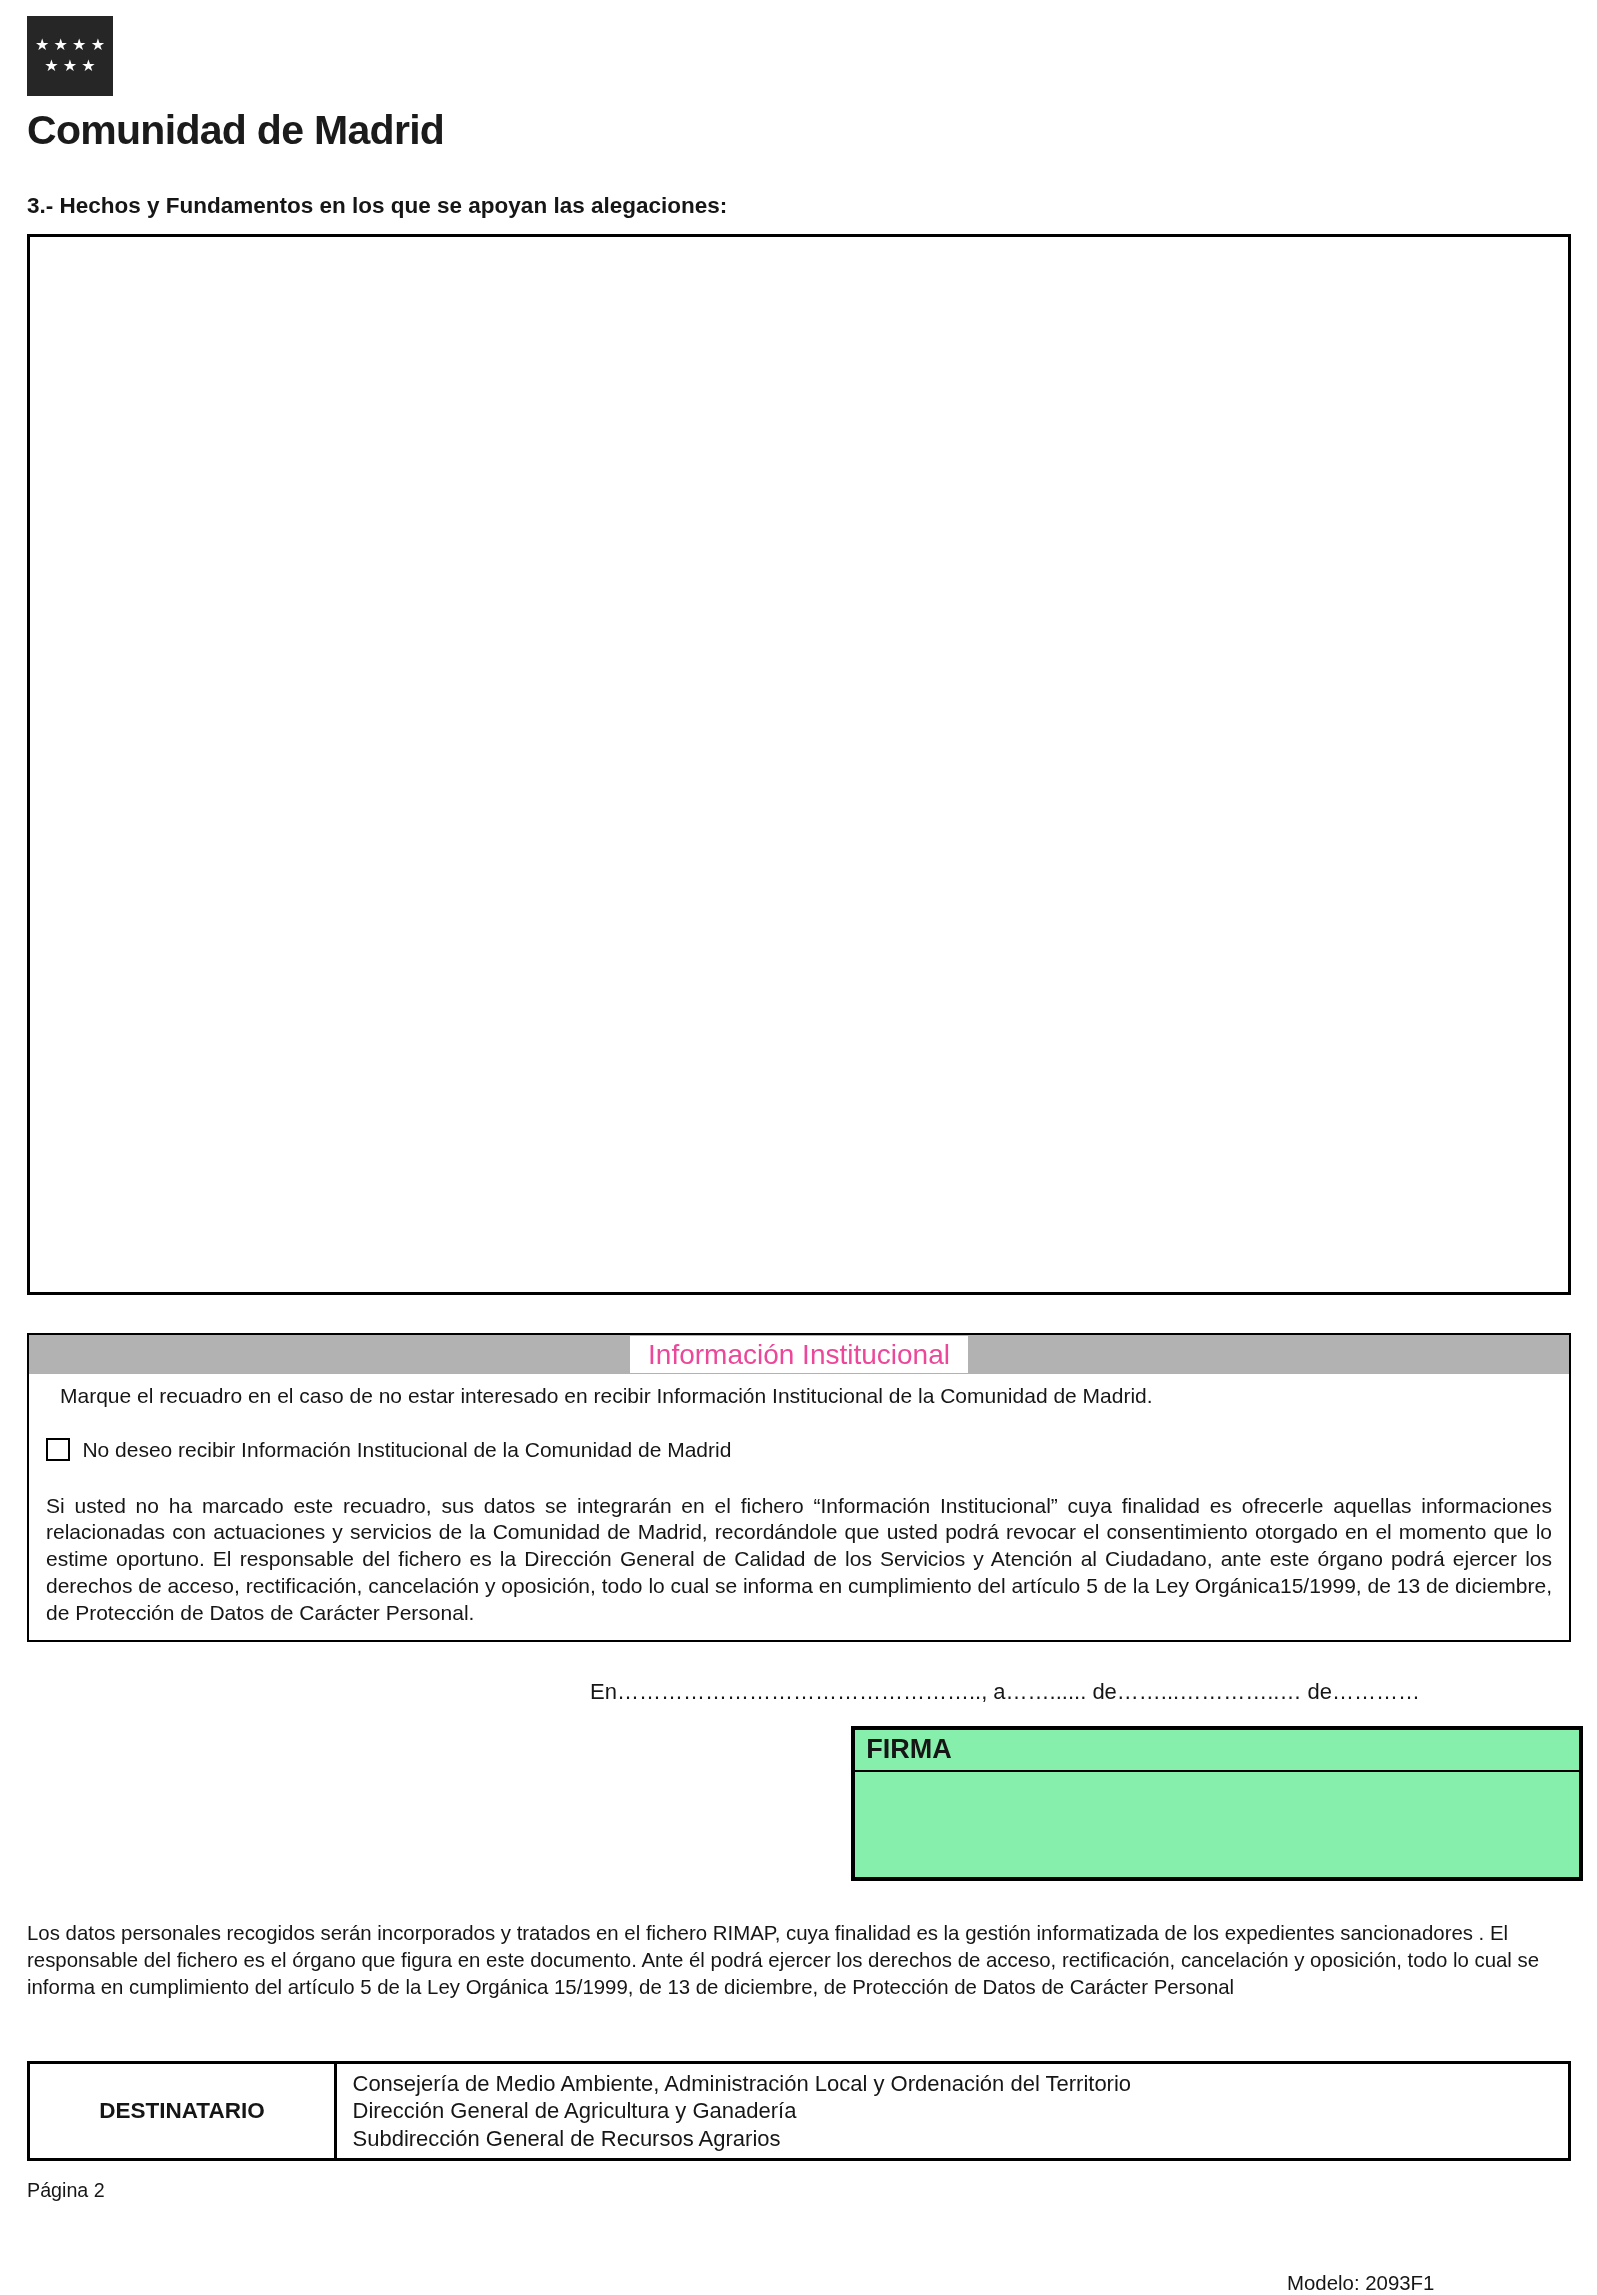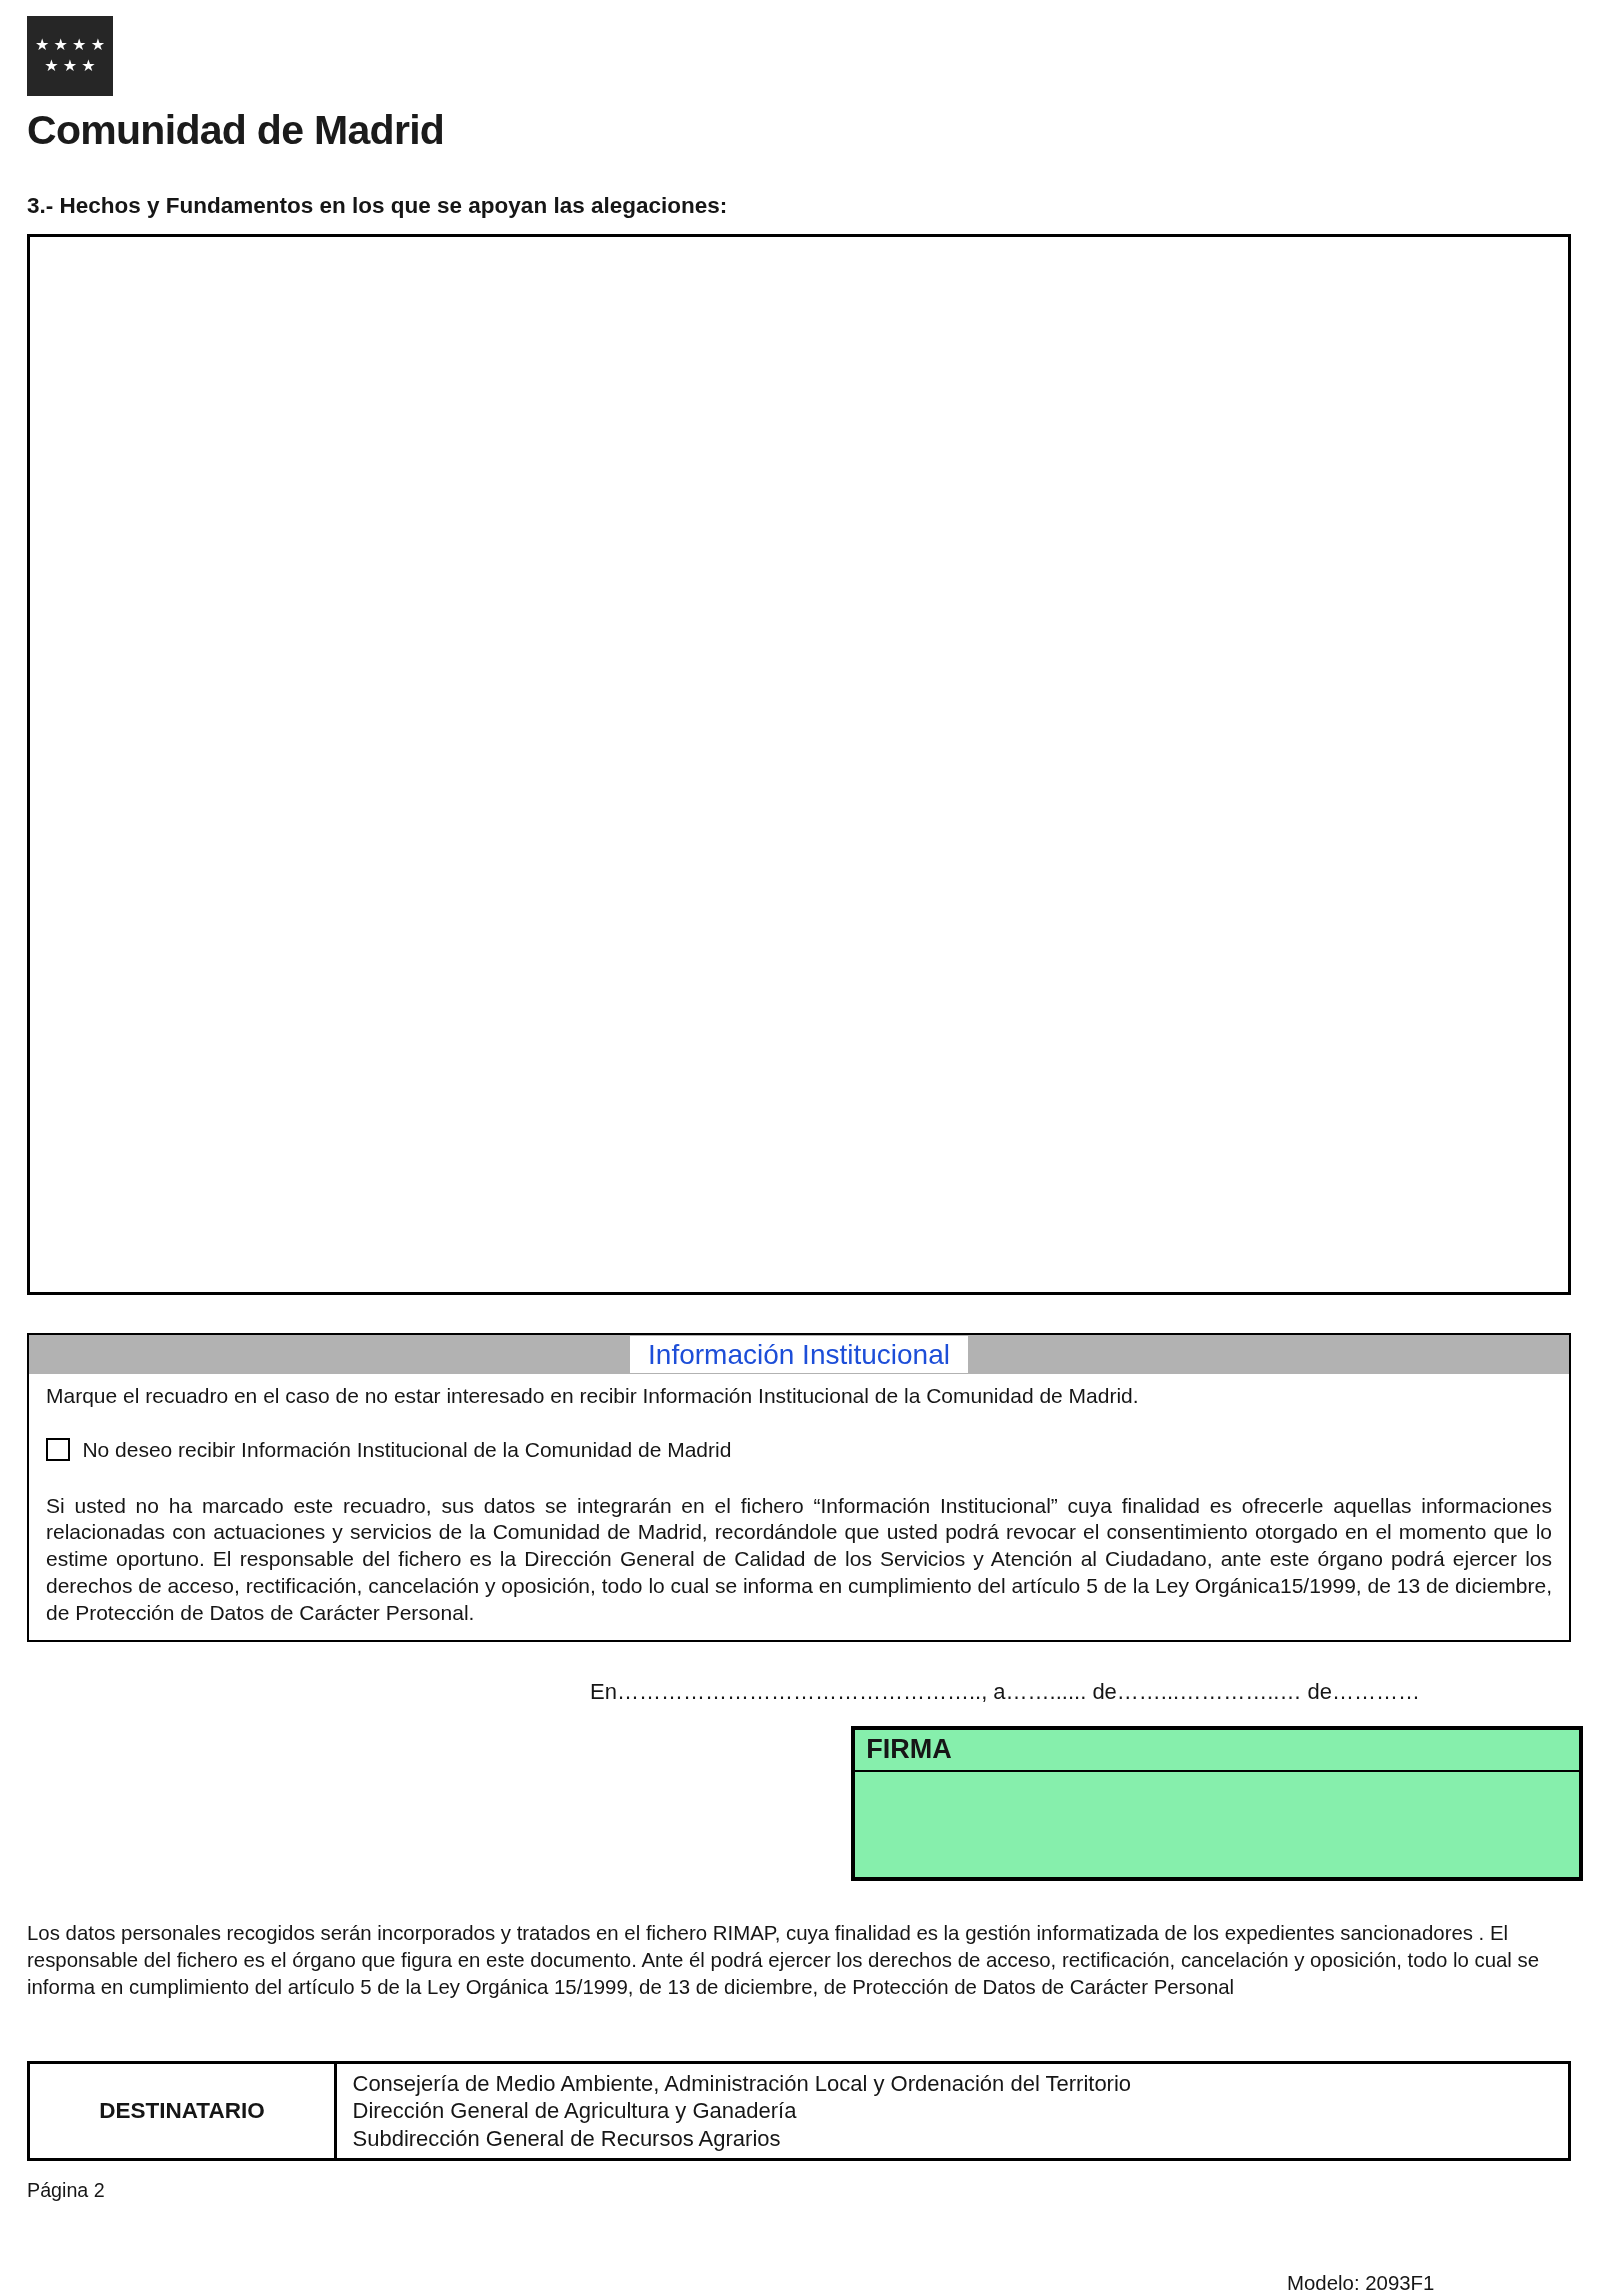--- a/index.html
+++ b/index.html
@@ -24,23 +24,23 @@
   }
   .dept div { font-weight: bold; font-size: 17px; line-height: 1.12; color: #101010; }
   .brand { font-size: 41px; font-weight: bold; letter-spacing: -0.7px; margin-top: 11.3px; color: #1b1b1b; }
 
   .sec-title { font-weight: bold; font-size: 22.5px; margin-top: 39px; }
 
   .alleg-box { margin-top: 15.5px; border: 3.5px solid #000; height: 1061px; box-sizing: border-box; background: #fff; }
 
   .info-box { margin-top: 38px; border: 2.8px solid #000; }
   .info-bar { background: #b2b2b2; height: 39px; display: flex; align-items: center; justify-content: center; }
-  .info-title { background: #ffffff; font-size: 28px; padding: 0 18.3px; line-height: 37px; color: #1d4ed8; }
+  .info-title { background: #ffffff; font-size: 28px; padding: 0 18.3px; line-height: 37px; color: #ec4899; }
   .info-body { padding: 5.6px 17px 12.7px 17px; }
-  .info-intro { font-size: 21px; margin-top: 4.2px; }
+  .info-intro { font-size: 21px; margin-top: 4.2px; margin-left: 14px; }
   .chk-row { display: flex; align-items: center; gap: 12.7px; margin-top: 29.5px; }
   .chk { width: 19.7px; height: 19.7px; border: 2.1px solid #000; display: inline-block; background: #fff; flex: 0 0 auto; }
   .chk-label { font-size: 21px; }
   .info-par { font-size: 21px; text-align: justify; line-height: 1.28; margin-top: 31px; }
 
   .date-line { font-size: 22px; margin-top: 37px; padding-left: 563px; white-space: nowrap; }
 
   .firma-box { margin-top: 21px; margin-left: 824px; width: 732px; border: 4.2px solid #000; box-sizing: border-box; background: #86efac; }
   .firma-head { font-weight: bold; font-size: 27px; padding: 4.2px 11.3px 5.6px 11.3px; border-bottom: 2.8px solid #000; }
   .firma-space { height: 105px; }

